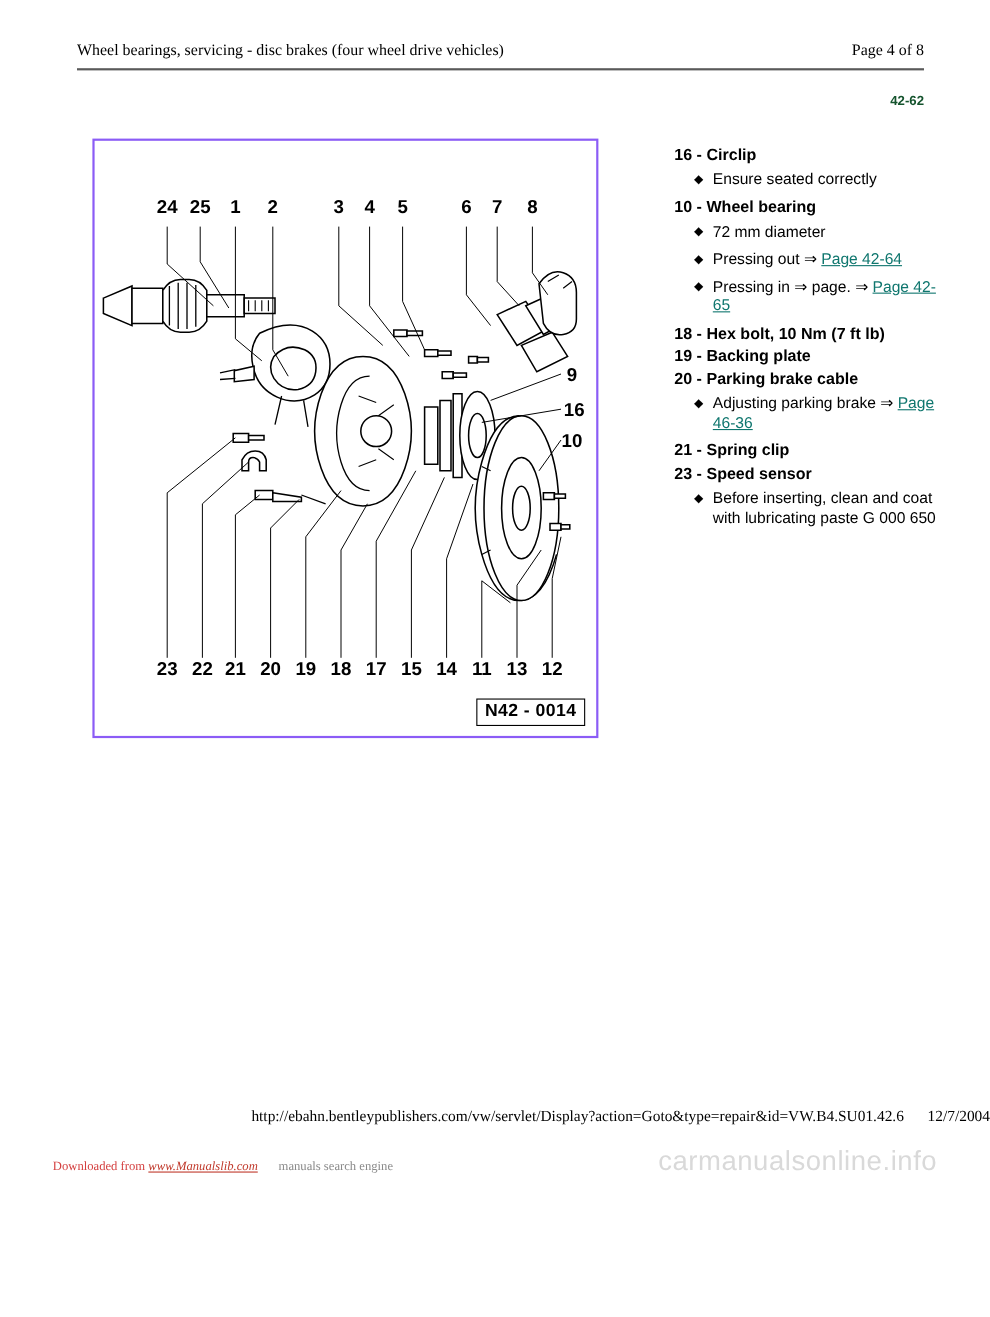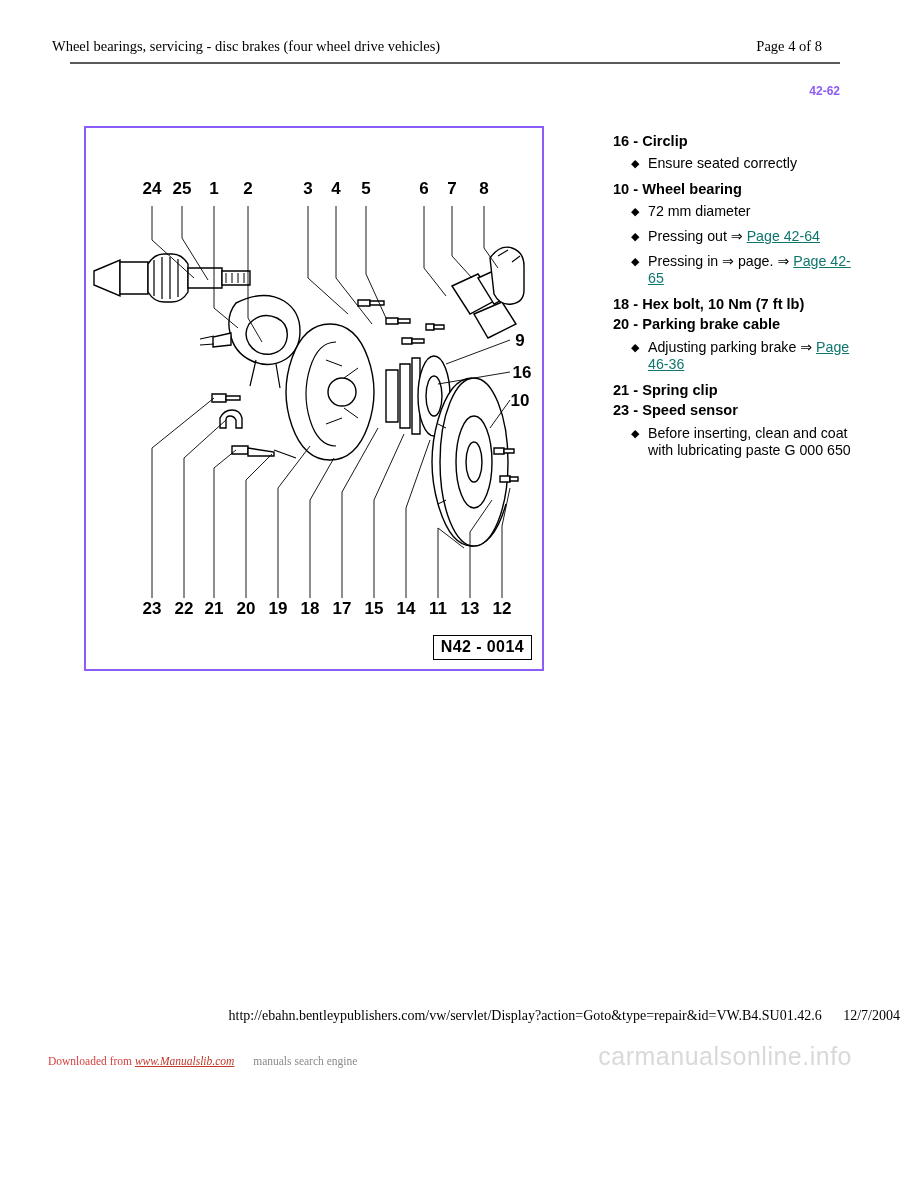--- a/index.html
+++ b/index.html
@@ -13,21 +13,21 @@
   .page {
     position: relative;
     width: 900px;
     height: 1197px;
     background: #ffffff;
     overflow: hidden;
   }
   
   .header {
     position: absolute;
-    left: 52px;
+    left: 70px;
     top: 38px;
     width: 770px;
     display: flex;
     justify-content: space-between;
     align-items: baseline;
     font-family: "Liberation Serif", serif;
     font-size: 14.5px;
     color: #000;
   }
   .header-rule {
@@ -37,21 +37,21 @@
     width: 770px;
     border-top: 2px solid #5a5a5a;
   }
   .section-code {
     position: absolute;
     right: 60px;
     top: 84px;
     font-family: "Liberation Sans", sans-serif;
     font-size: 12px;
     font-weight: bold;
-    color: #8b5cf6;
+    color: #14532d;
   }
   
   .figure-box {
     position: absolute;
     left: 84px;
     top: 126px;
     width: 460px;
     height: 545px;
     border: 2px solid #8b5cf6;
     background: #fff;
@@ -300,20 +300,23 @@
         <li class="bullet"><span class="dia">◆</span><span>72 mm diameter</span></li>
         <li class="bullet"><span class="dia">◆</span><span>Pressing out ⇒ </span><a class="link" href="#">Page 42-64</a></li>
         <li class="bullet"><span class="dia">◆</span><span>Pressing in ⇒ page. ⇒ </span><a class="link" href="#">Page 42-65</a></li>
       </ul>
     </div>
 
     <div class="item">
       <div class="item-title">18 - Hex bolt, 10 Nm (7 ft lb)</div>
     </div>
 
+    <div class="item">
+      <div class="item-title">19 - Backing plate</div>
+    </div>
 
     <div class="item">
       <div class="item-title">20 - Parking brake cable</div>
       <ul class="bullets">
         <li class="bullet"><span class="dia">◆</span><span>Adjusting parking brake ⇒ </span><a class="link" href="#">Page 46-36</a></li>
       </ul>
     </div>
 
     <div class="item">
       <div class="item-title">21 - Spring clip</div>

